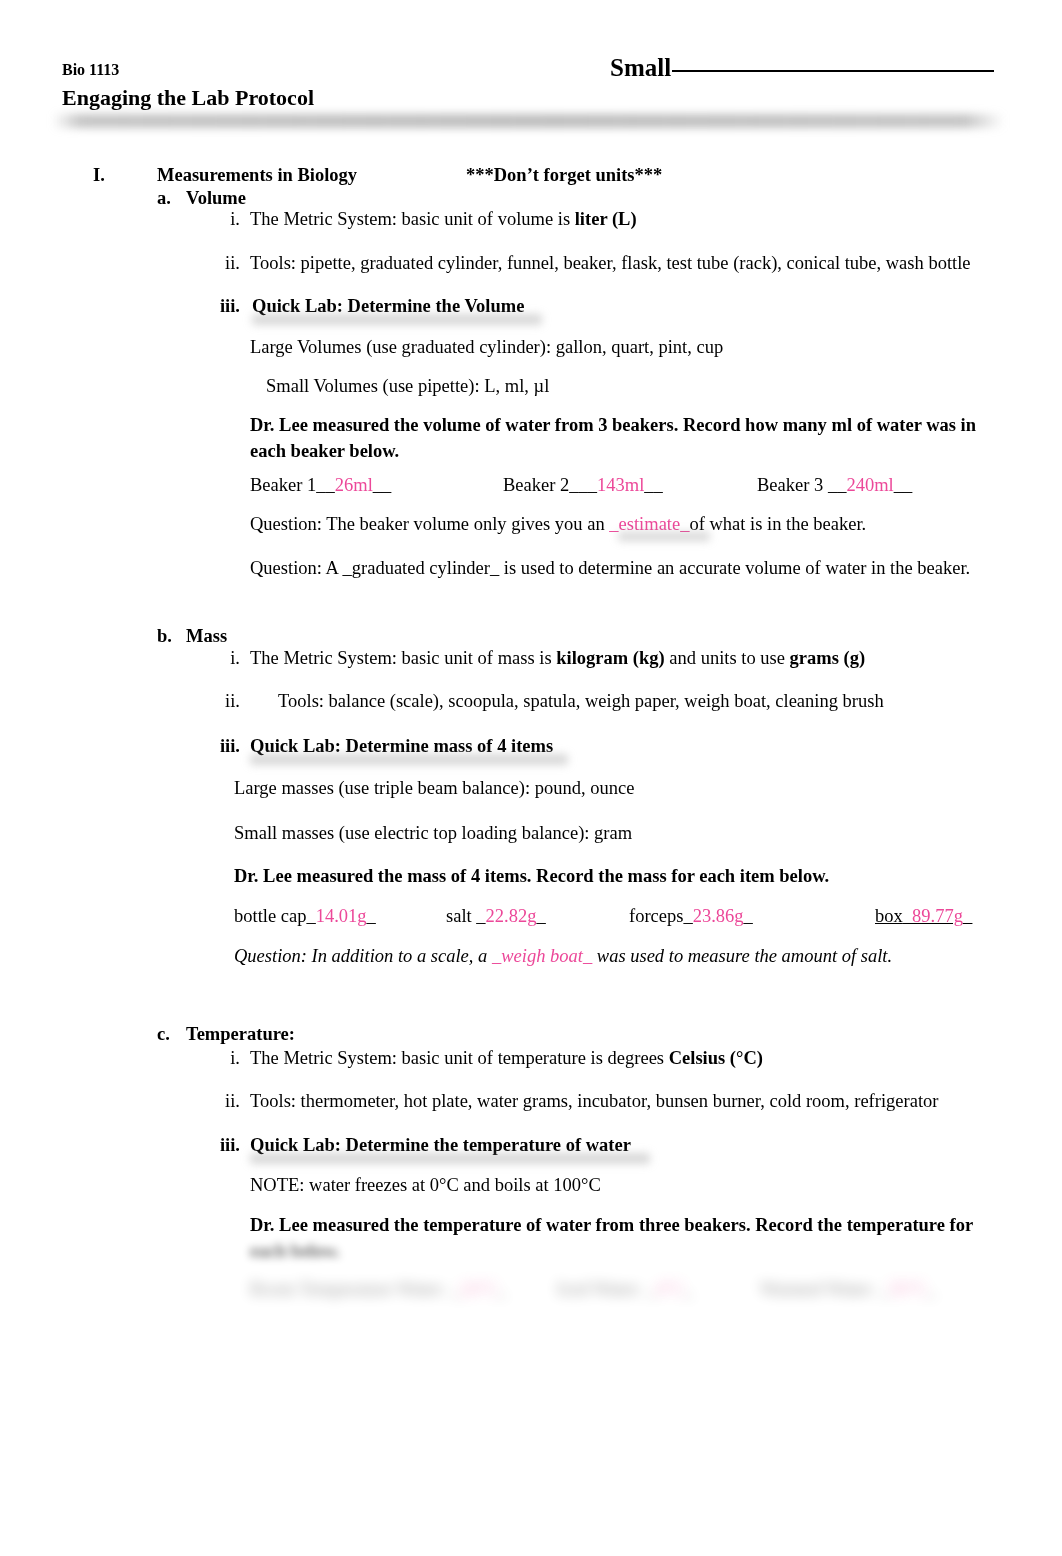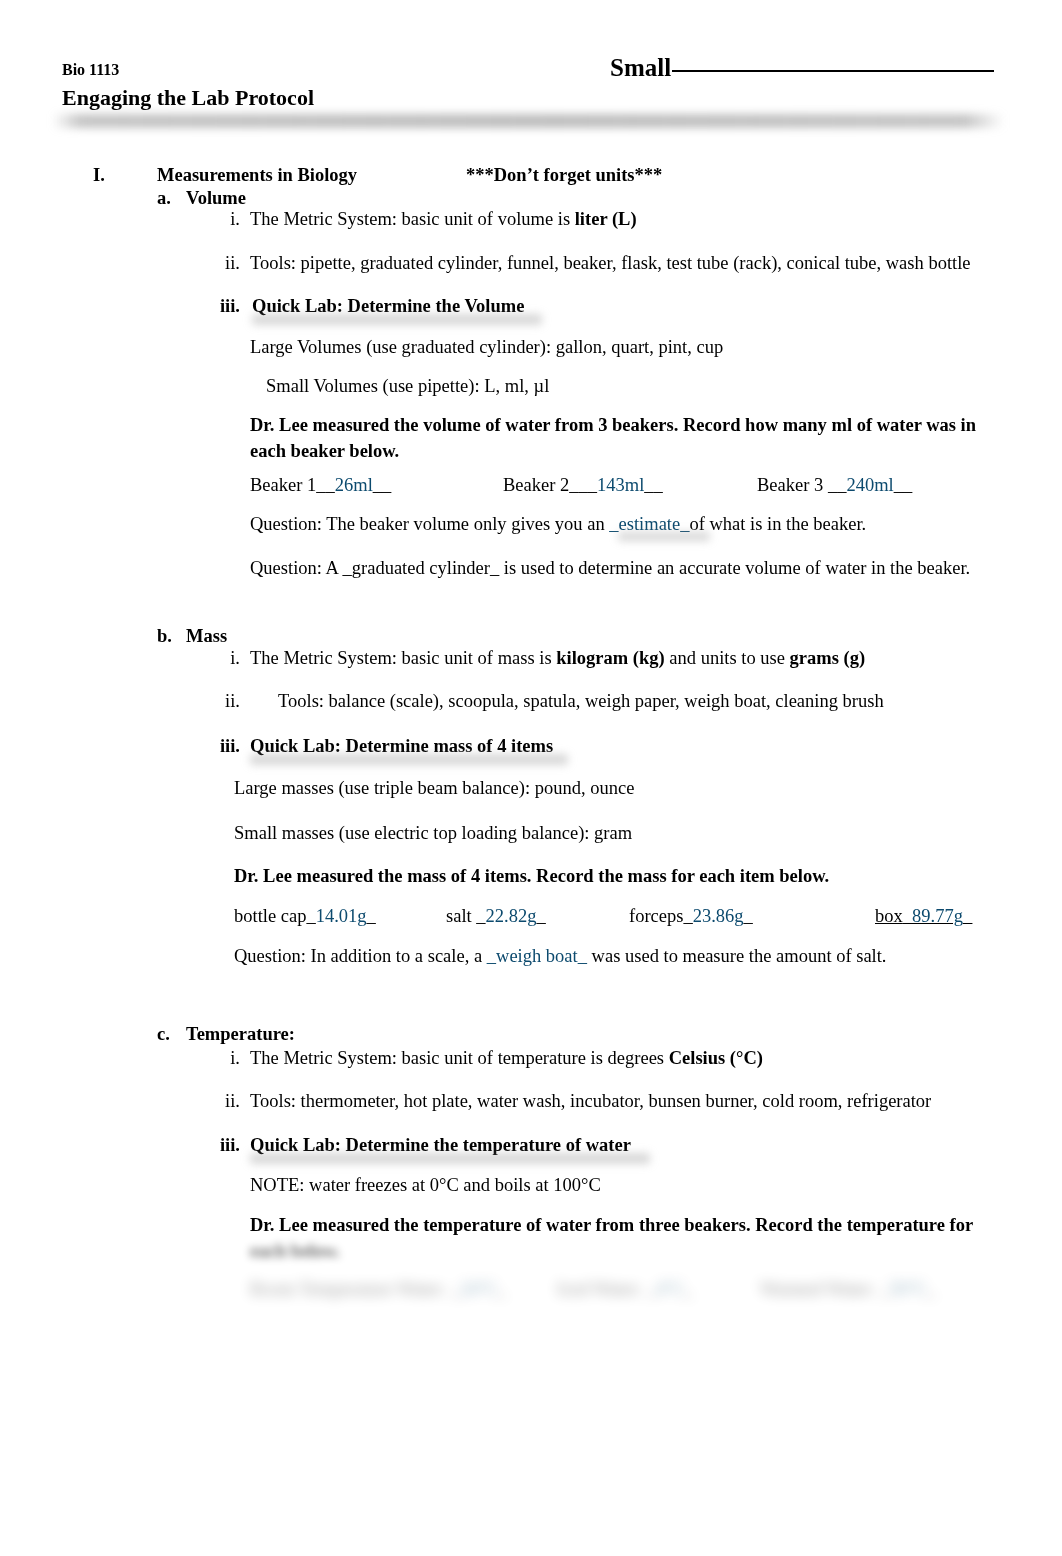--- a/index.html
+++ b/index.html
@@ -86,21 +86,21 @@
 
   
   .tb {
     position: absolute;
     font-size: 18.5px;
     line-height: 26px;
     white-space: nowrap;
   }
   .tb.wrap { white-space: normal; }
   .b { font-weight: bold; }
-  .red { color: #0c4a6e; }
+  .red { color: #ec4899; }
 
   
   .marker {
     position: absolute;
     font-size: 18.5px;
     line-height: 26px;
     font-weight: bold;
     white-space: nowrap;
   }
   .marker.rn {
@@ -191,30 +191,30 @@
   <div class="tb b" style="left:234px; top:863px;">Dr. Lee measured the mass of 4 items. Record the mass for each item below.</div>
 
   <div class="tb" style="left:234px; top:903px;"><span>bottle cap</span><span>_</span><span class="red">14.01g</span><span>_</span></div>
 
   <div class="tb" style="left:446px; top:903px;"><span>salt </span><span>_</span><span class="red">22.82g</span><span>_</span></div>
 
   <div class="tb" style="left:629px; top:903px;"><span>forceps</span><span>_</span><span class="red">23.86g</span><span>_</span></div>
 
   <div class="tb" style="left:875px; top:903px;text-decoration:underline;"><span>box</span><span>_</span><span class="red">89.77g</span><span>_</span></div>
 
-  <div class="tb" style="left:234px; top:943px;"><span>Question: In addition to a scale, a </span><span class="red">_weigh boat_</span><span> was used to measure the amount of salt.</span></div>
+  <div class="tb" style="left:234px; top:943px;font-style:italic;"><span>Question: In addition to a scale, a </span><span class="red">_weigh boat_</span><span> was used to measure the amount of salt.</span></div>
 
   <div class="marker" style="left:157px; top:1021px;">c.</div>
   <div class="tb b" style="left:186px; top:1021px;">Temperature:</div>
 
   <div class="marker rn" style="left:198px; top:1045px; width:42px;">i.</div>
   <div class="tb" style="left:250px; top:1045px;"><span>The Metric System: basic unit of temperature is degrees </span><span class="b">Celsius (°C)</span></div>
 
   <div class="marker rn" style="left:198px; top:1088px; width:42px;">ii.</div>
-  <div class="tb" style="left:250px; top:1088px;">Tools: thermometer, hot plate, water wash, incubator, bunsen burner, cold room, refrigerator</div>
+  <div class="tb" style="left:250px; top:1088px;">Tools: thermometer, hot plate, water grams, incubator, bunsen burner, cold room, refrigerator</div>
 
   <div class="marker rn bold" style="left:198px; top:1132px; width:42px;">iii.</div>
   <div class="tb b" style="left:250px; top:1132px;">Quick Lab: Determine the temperature of water</div>
   <div class="smudge" style="left:250px; top:1153px; width:400px;"></div>
 
   <div class="tb" style="left:250px; top:1172px;">NOTE: water freezes at 0°C and boils at 100°C</div>
 
   <div class="tb b" style="left:250px; top:1212px;">Dr. Lee measured the temperature of water from three beakers. Record the temperature for</div>
 
   <div class="fadeblock fade1 b" style="left:250px; top:1238px;">each below.</div>

